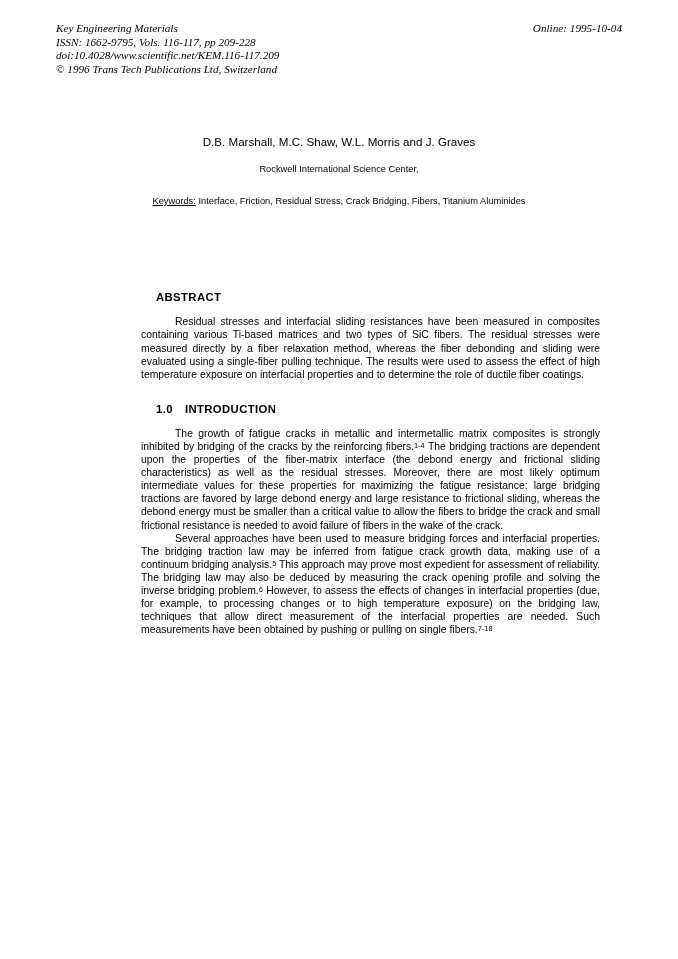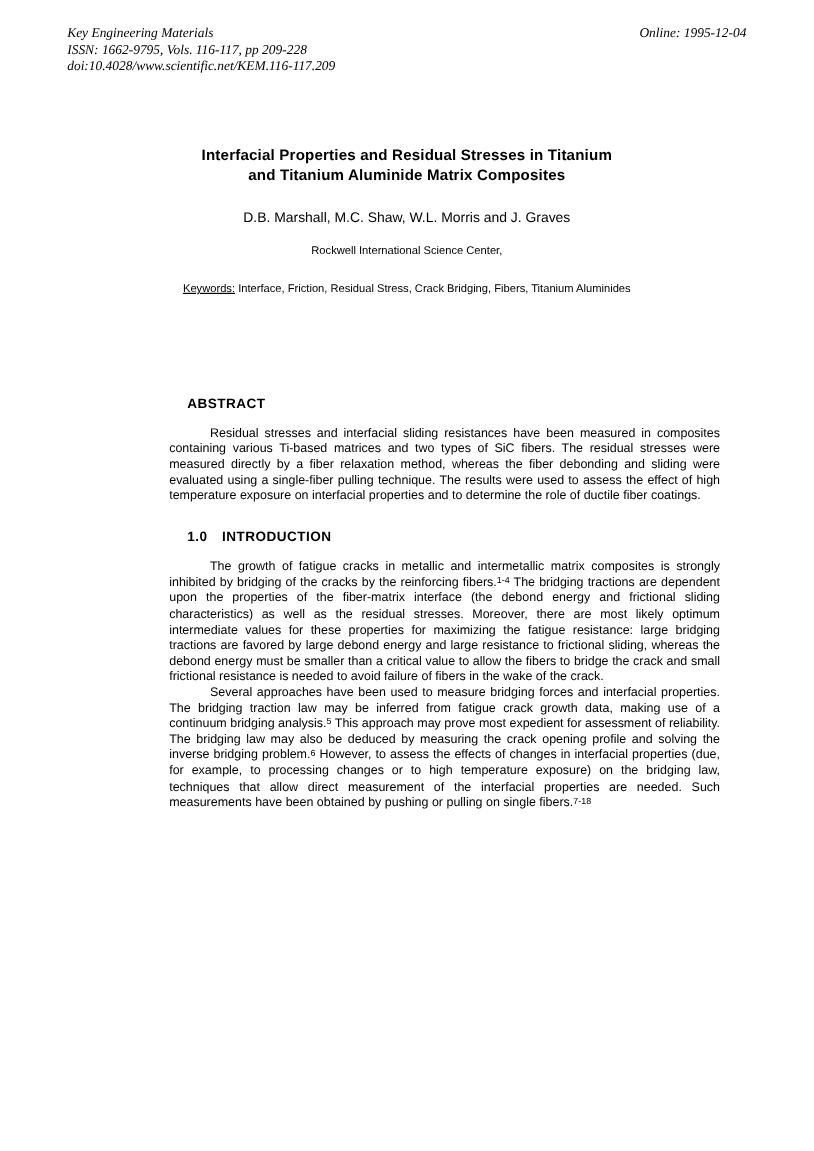--- a/index.html
+++ b/index.html
@@ -106,31 +106,28 @@
 </head>
 <body>
 
 <div class="page">
 
   <div class="header">
     <div class="header-left">
       <div>Key Engineering Materials</div>
       <div>ISSN: 1662-9795, Vols. 116-117, pp 209-228</div>
       <div>doi:10.4028/www.scientific.net/KEM.116-117.209</div>
+      <div>© 1996 Trans Tech Publications Ltd, Switzerland</div>
     </div>
     <div class="header-right">
-      <div>Online: 1995-12-04</div>
+      <div>Online: 1995-10-04</div>
     </div>
   </div>
 
   <div class="title-block">
-    <div class="paper-title">
-      <div>Interfacial Properties and Residual Stresses in Titanium</div>
-      <div>and Titanium Aluminide Matrix Composites</div>
-    </div>
     <div class="authors">D.B. Marshall, M.C. Shaw, W.L. Morris and J. Graves</div>
     <div class="affiliation">
       <div>Rockwell International Science Center,</div>
     </div>
     <div class="keywords">
       <span class="kw-label">Keywords:</span>
       <span>Interface, Friction, Residual Stress, Crack Bridging, Fibers, Titanium Aluminides</span>
     </div>
   </div>
 

